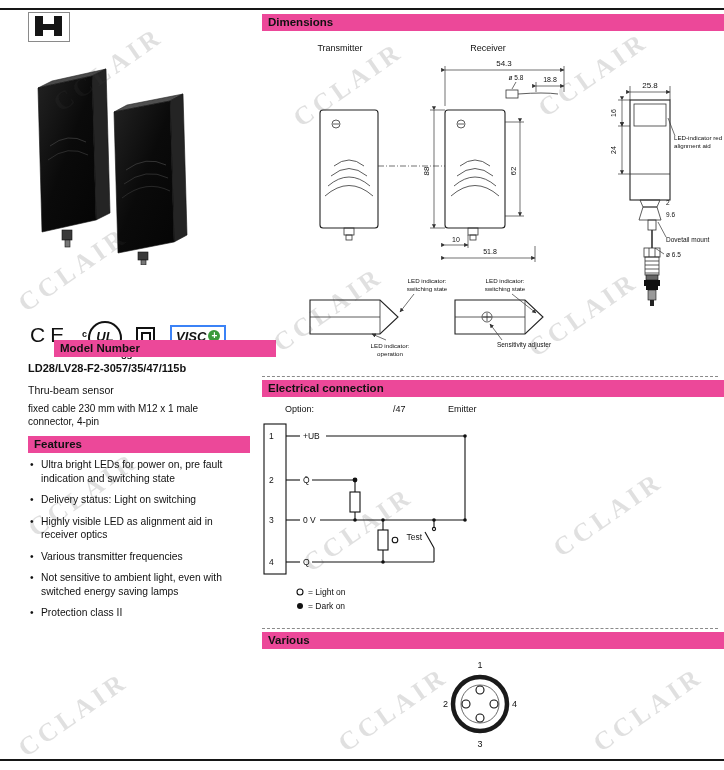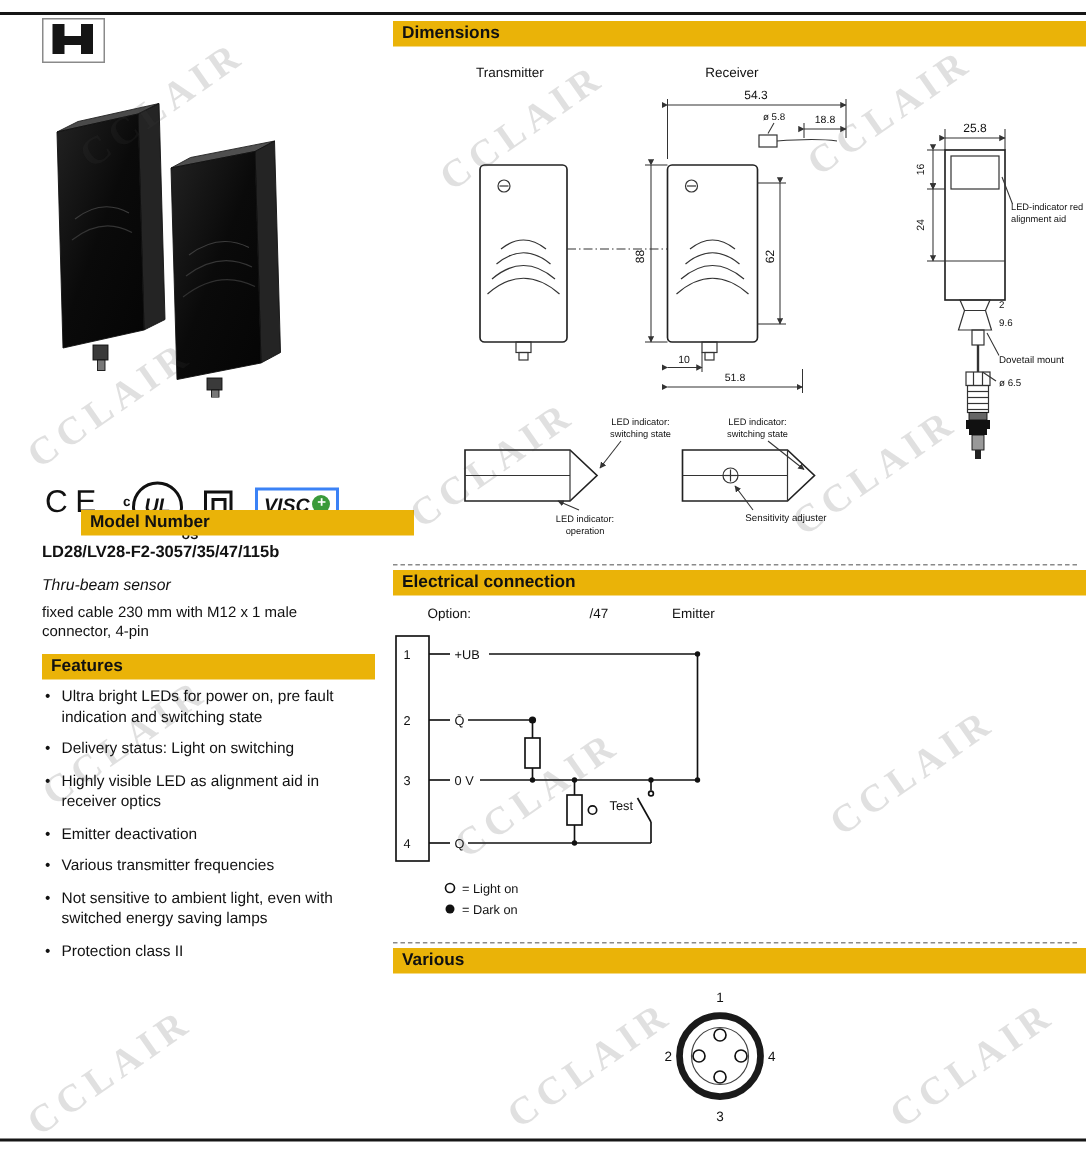--- a/index.html
+++ b/index.html
@@ -32,24 +32,24 @@
   .ul .c{position:absolute;left:-8px;top:-3px;font-size:9px;font-style:normal;font-weight:700;}
   .ul .us{position:absolute;left:31px;top:20px;font-size:8px;font-style:normal;font-weight:700;}
   .sq{position:absolute;left:108px;top:8px;width:15px;height:15px;border:2px solid #111;
       display:flex;align-items:center;justify-content:center;}
   .sq .in{width:6px;height:6px;border:2px solid #111;}
   .visco{position:absolute;left:142px;top:6px;height:18px;border:2px solid #3b82f6;padding:0 4px;
          display:flex;align-items:center;gap:2px;font-weight:700;font-style:italic;font-size:13px;}
   .visco .plus{width:12px;height:12px;border-radius:50%;background:#3a9a3a;color:#fff;font-style:normal;
          font-size:10px;line-height:12px;text-align:center;font-weight:700;}
 
-  .bar{background:#eab308;height:17px;line-height:17px;font-weight:700;font-size:11.5px;padding-left:6px;}
+  .bar{background:#ec4899;height:17px;line-height:17px;font-weight:700;font-size:11.5px;padding-left:6px;}
   .mh{position:absolute;left:0;top:328px;width:216px;margin-left:26px;}
   .mnum{position:absolute;left:0;top:350px;font-weight:700;font-size:11px;}
-  .mtype{position:absolute;left:0;top:372px;font-size:10.5px;font-style:italic;}
+  .mtype{position:absolute;left:0;top:372px;font-size:10.5px;}
   .mdesc{position:absolute;left:0;top:390px;width:200px;font-size:10px;line-height:13px;}
   .fh{position:absolute;left:0;top:424px;width:216px;}
   .flist{position:absolute;left:0;top:446px;width:216px;margin:0;padding:0;list-style:none;}
   .flist li{position:relative;padding-left:13px;font-size:10.3px;line-height:13.5px;margin-bottom:8px;}
   .flist li::before{content:"•";position:absolute;left:2px;top:0;}
 
   .rbar{position:absolute;left:0;width:456px;}
   .dash{position:absolute;left:0;width:456px;border-top:1px dashed #8a8a8a;height:0;}
 
   svg text{font-family:"Liberation Sans",sans-serif;fill:#111;}
@@ -139,21 +139,20 @@
     <div class="bar mh">Model Number</div>
     <div class="mnum">LD28/LV28-F2-3057/35/47/115b</div>
     <div class="mtype">Thru-beam sensor</div>
     <div class="mdesc">fixed cable  230 mm with M12 x 1 male connector, 4-pin</div>
 
     <div class="bar fh">Features</div>
     <ul class="flist">
       <li><span>Ultra bright LEDs for power on, pre fault indication and switching state</span></li>
       <li><span>Delivery status: Light on switching</span></li>
       <li><span>Highly visible LED as alignment aid in receiver optics</span></li>
-      <li><span>Emitter deactivation</span></li>
       <li><span>Various transmitter frequencies</span></li>
       <li><span>Not sensitive to ambient light, even with switched energy saving lamps</span></li>
       <li><span>Protection class II</span></li>
     </ul>
   </div>
 
   <div class="right">
 
     <div class="bar rbar" style="top:2px">Dimensions</div>
 

